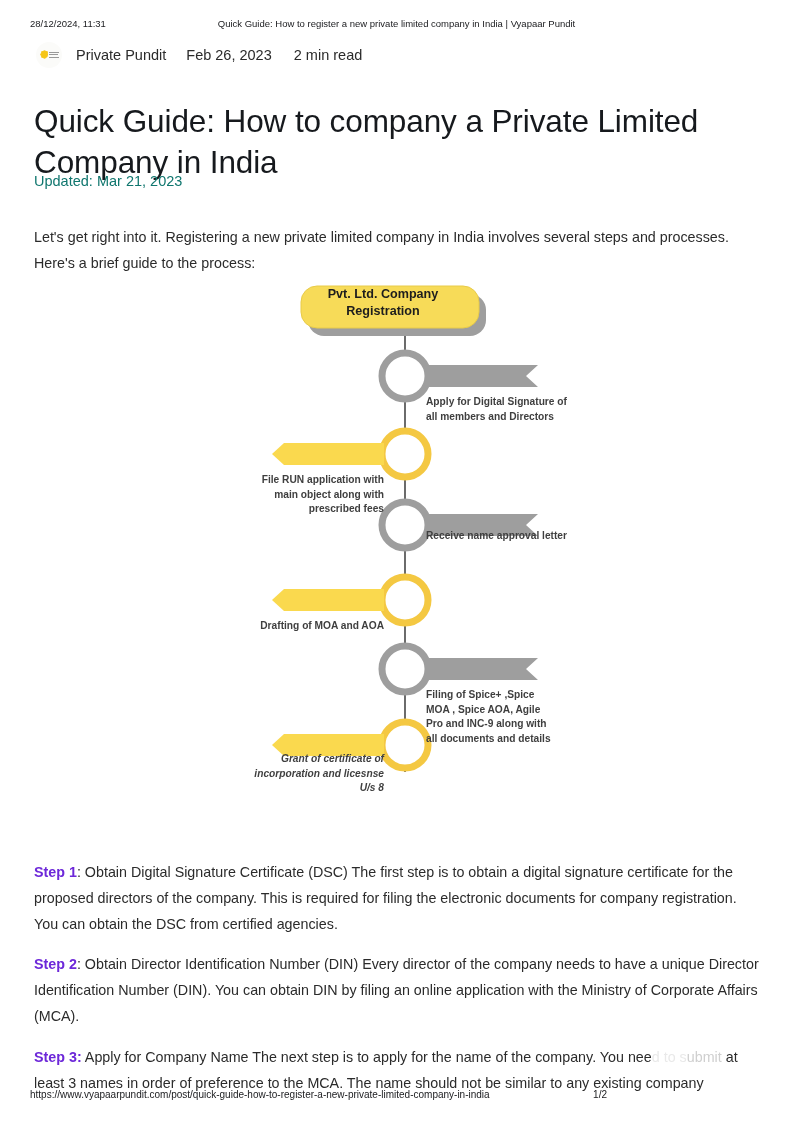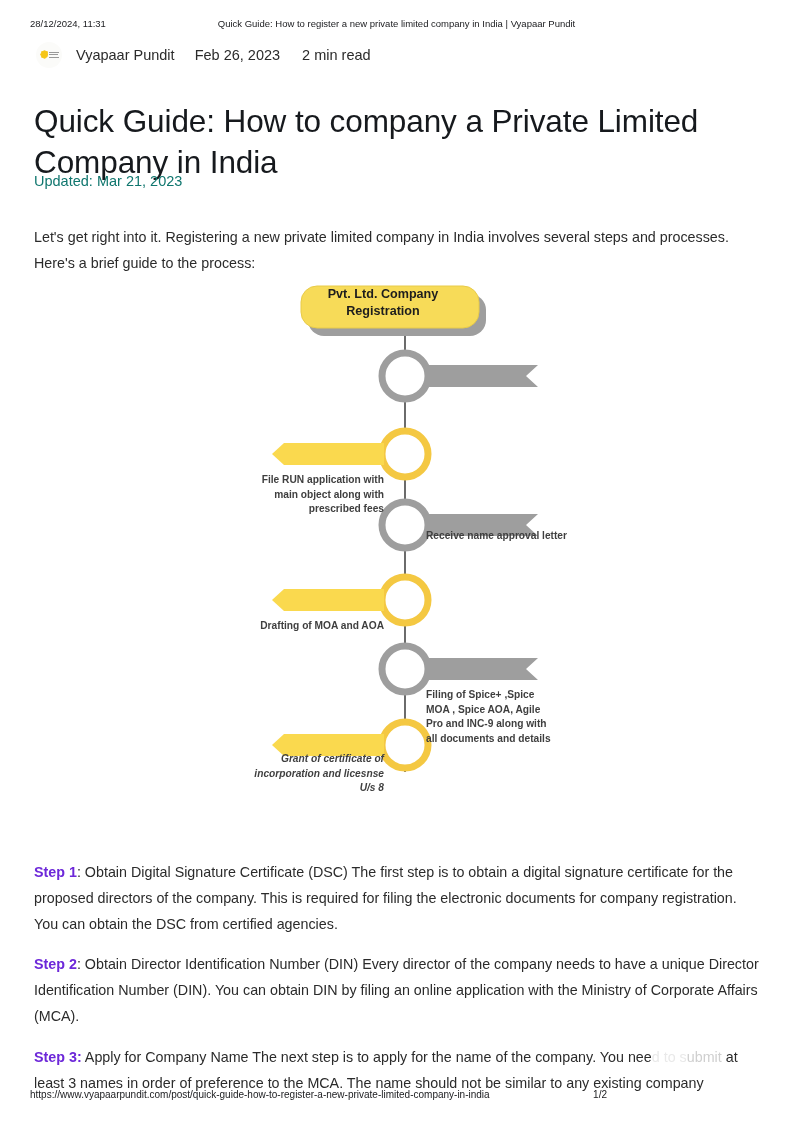--- a/index.html
+++ b/index.html
@@ -219,21 +219,21 @@
 
 <div class="byline">
   <div class="avatar">
     <div class="sun"></div>
     <div class="bars">
         <i></i>
         <i></i>
         <i></i>
       </div>
   </div>
-  <div class="byline-name">Vyapaar Pundit</div>
+  <div class="byline-name">Private Pundit</div>
   <div class="byline-date">Feb 26, 2023</div>
   <div class="byline-read">2 min read</div>
 </div>
 
 <h1 class="art-title">Quick Guide: How to company a Private Limited Company in India</h1>
 <div class="art-updated">Updated: Mar 21, 2023</div>
 
 <p class="intro">Let's get right into it. Registering a new private limited company in India involves several steps and processes. Here's a brief guide to the process:</p>
 
 <div class="info">
@@ -287,20 +287,21 @@
 
     <path d="M175,473 m-22,0 l-14,9 l0,-18 Z" fill="#fad94e"></path>
     <circle cx="175" cy="473" r="23" fill="#ffffff" stroke="#f4c842" stroke-width="7"></circle>
     <g transform="translate(42,462)" fill="#fad94e">
         <use href="#ribLeft"></use>
       </g>
   </svg>
 
   <div class="boxlabel">Pvt. Ltd. Company Registration</div>
 
+  <div class="flowlabel right" style="left:196px; top:123px; width:150px;">Apply for Digital Signature of all members and Directors</div>
 
   <div class="flowlabel left" style="left:6px; top:201px; width:148px;">File RUN application with main object along with prescribed fees</div>
 
   <div class="flowlabel right" style="left:196px; top:257px; width:150px;">Receive name approval letter</div>
 
   <div class="flowlabel left" style="left:18px; top:347px; width:136px;">Drafting of MOA and AOA</div>
 
   <div class="flowlabel right" style="left:196px; top:416px; width:133px;">Filing of Spice+ ,Spice MOA , Spice AOA, Agile Pro and INC-9 along with all documents and details</div>
 
   <div class="flowlabel left" style="left:6px; top:480px; width:148px;font-style:italic;">Grant of certificate of incorporation and licesnse U/s 8</div>

